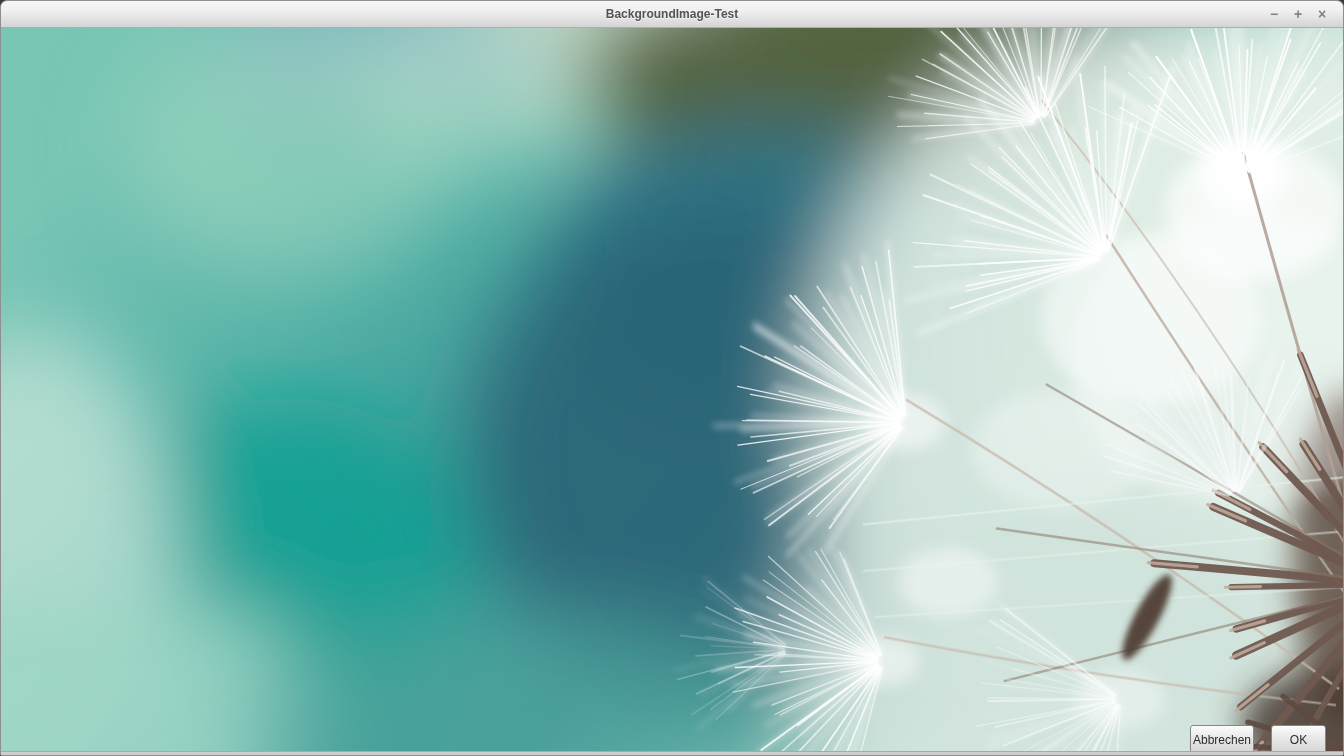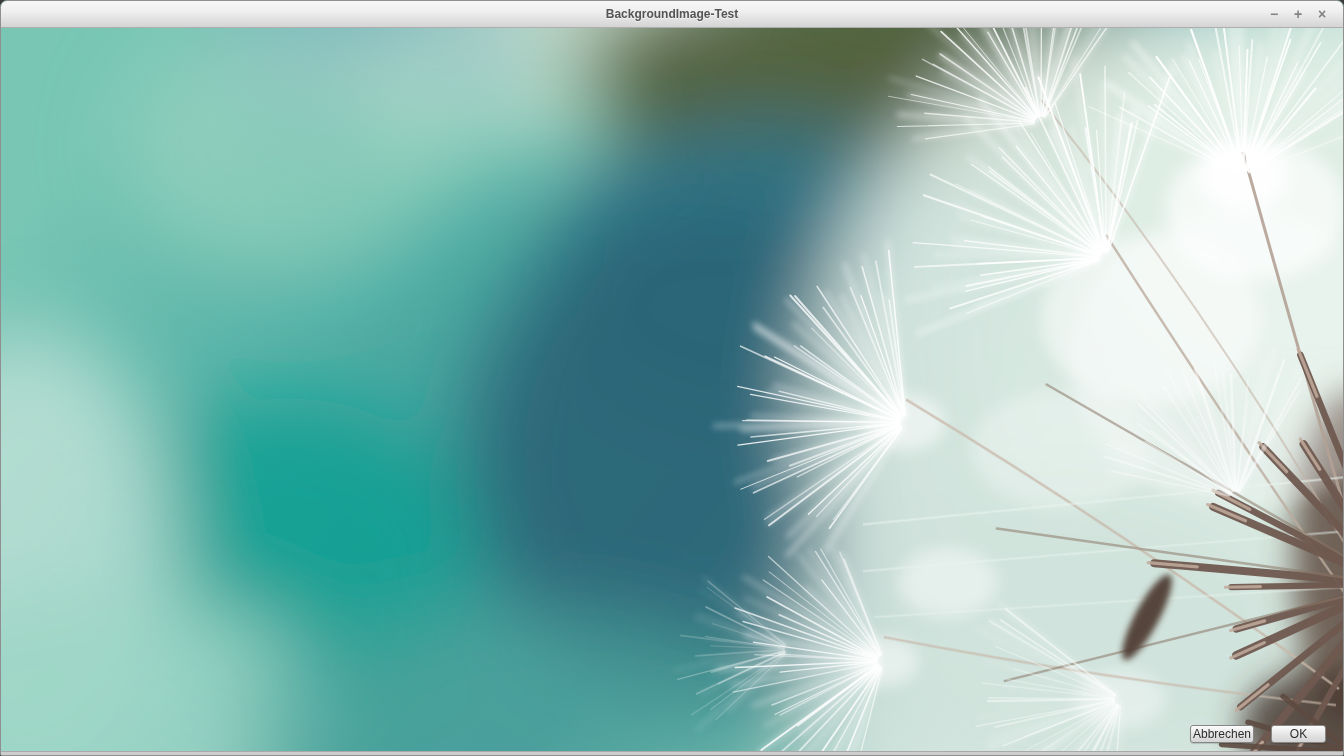--- a/index.html
+++ b/index.html
@@ -28,21 +28,21 @@
   }
   .content{position:relative;flex:1 1 auto;overflow:hidden;}
   .photo-svg{position:absolute;left:0;top:0;width:100%;height:100%;display:block;}
   .bottom-strip{
     flex:0 0 3px;height:3px;background:#cdcdcd;border-top:1px solid #a9a9a9;
   }
   .dialog-buttons{
     position:absolute;top:697px;left:1189px;display:flex;gap:17px;
   }
   .gtk-btn{
-    box-sizing:border-box;height:18px;border:1px solid #868686;border-radius:3px;
+    box-sizing:border-box;height:29px;border:1px solid #868686;border-radius:3px;
     background:linear-gradient(#fcfcfc,#e8e8e8 45%,#d4d4d4);
     font-family:"Liberation Sans",sans-serif;font-size:12px;color:#2d2d2d;
     padding:0;box-shadow:0 1px 1px rgba(0,0,0,.15);
   }
   .gtk-btn.cancel{width:64px;}
   .gtk-btn.ok{width:55px;}
 </style>
 </head>
 <body>
 

